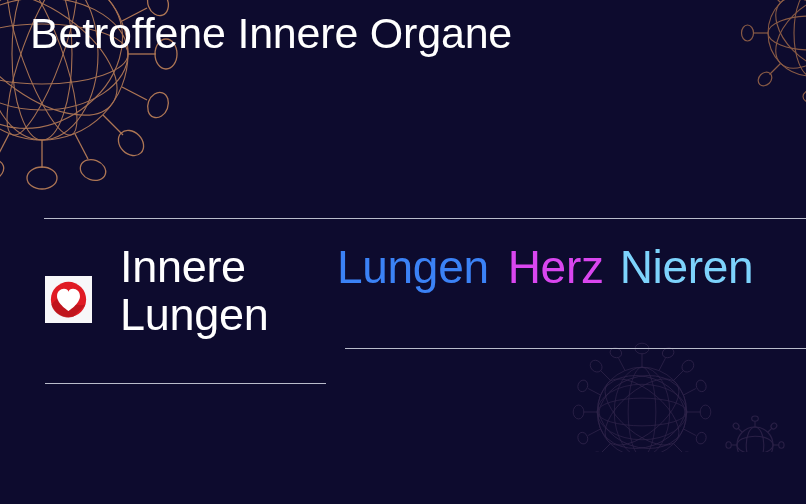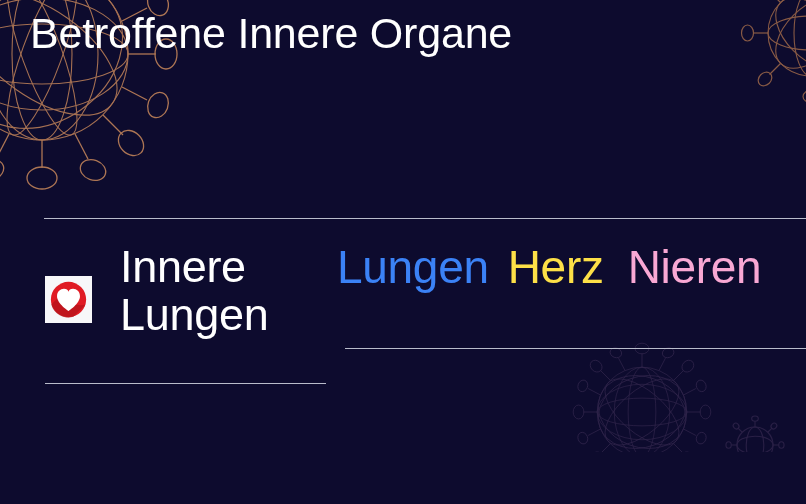--- a/index.html
+++ b/index.html
@@ -121,22 +121,22 @@
     z-index: 5;
   }
   #organ-list .organ {
     font-size: 46px;
     line-height: 1.08;
     letter-spacing: -0.3px;
     display: inline-block;
     vertical-align: baseline;
   }
   #organ-lungen { color: #3b82f6; }
-  #organ-herz   { color: #fde047; margin-left: 19px; }
-  #organ-nieren { color: #f9a8d4; margin-left: 24px; }
+  #organ-herz   { color: #d946ef; margin-left: 19px; }
+  #organ-nieren { color: #7dd3fc; margin-left: 16px; }
 
   
   #footer {
     position: absolute;
     left: 0;
     top: 452px;
     width: 806px;
     height: 52px;
     z-index: 7;
   }

